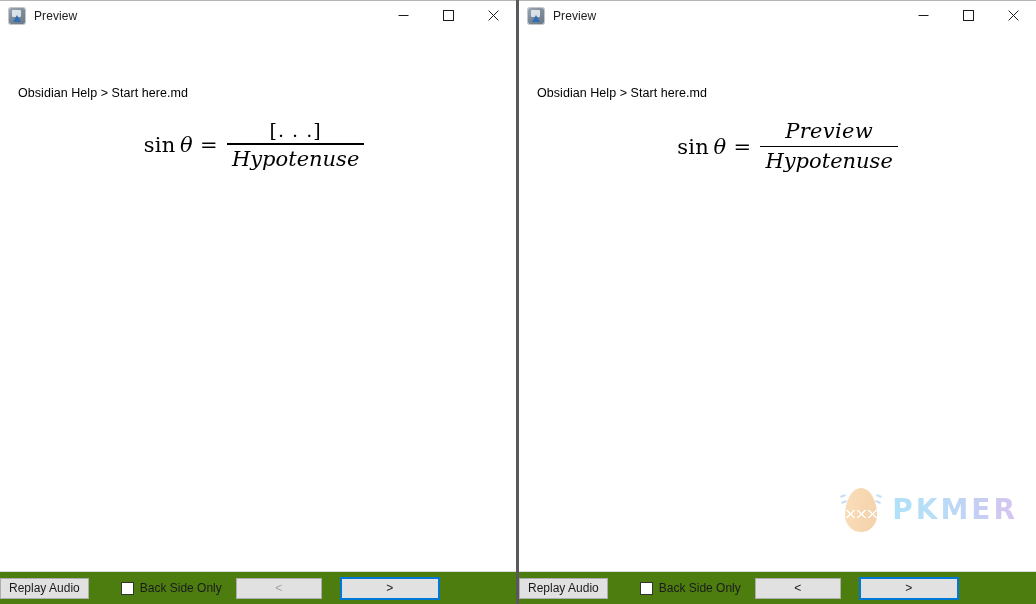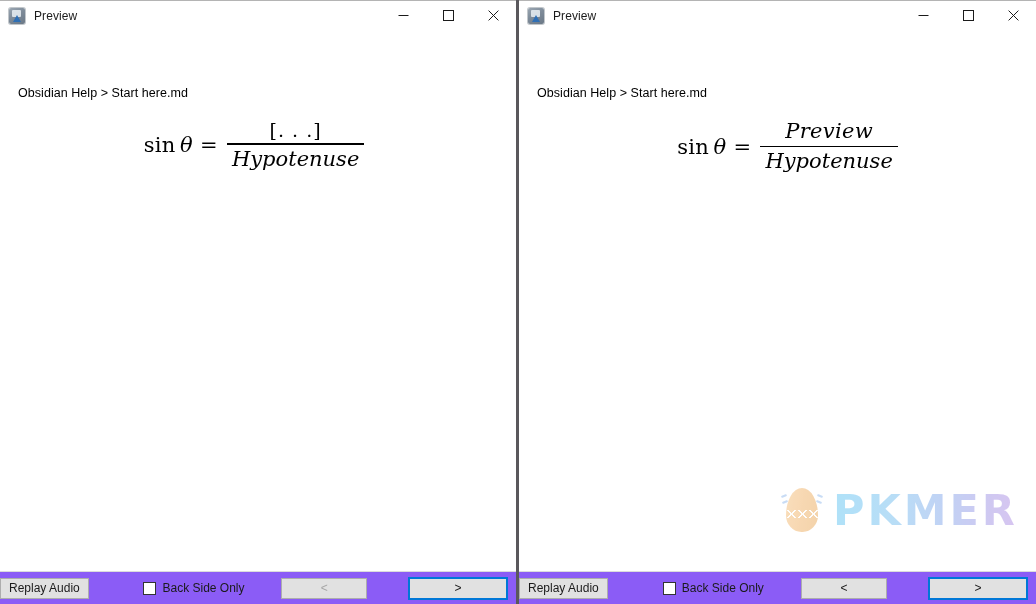--- a/index.html
+++ b/index.html
@@ -230,40 +230,40 @@
     width: 6px;
     height: 2px;
     background: #a9c8ef;
     border-radius: 1px;
   }
   .wm-egg .s1 { left: 0px;  top: 10px; transform: rotate(-22deg); }
   .wm-egg .s2 { left: 1px;  top: 16px; transform: rotate(-22deg); }
   .wm-egg .s3 { right: 0px; top: 10px; transform: rotate(22deg); }
   .wm-egg .s4 { right: 1px; top: 16px; transform: rotate(22deg); }
   .wm-text {
-    font-size: 43px;
+    font-size: 28px;
     font-weight: bold;
     letter-spacing: 3px;
     background: linear-gradient(90deg, #7fd0f5 0%, #8fc9f2 35%, #9db6ee 62%, #b3a8ea 85%, #c0a2e8 100%);
     -webkit-background-clip: text;
     background-clip: text;
     color: transparent;
     line-height: 1;
     font-family: "DejaVu Sans", sans-serif;
   }
 
   
   .toolbar {
     height: 33px;
     min-height: 33px;
-    background: #8b5cf6;
+    background: #4d7c0f;
     border-top: 1px solid #dcdcdc;
     display: flex;
     align-items: center;
-    justify-content: space-between;
+    justify-content: flex-start;
     gap: 0;
     padding-right: 8px;
     box-sizing: border-box;
     position: relative;
   }
   .btn {
     font-family: "Liberation Sans", sans-serif;
     font-size: 12px;
     color: #1b1b1b;
     background: #e1e1e1;

